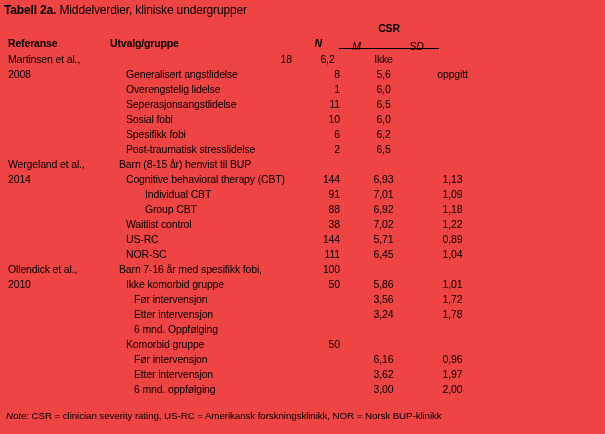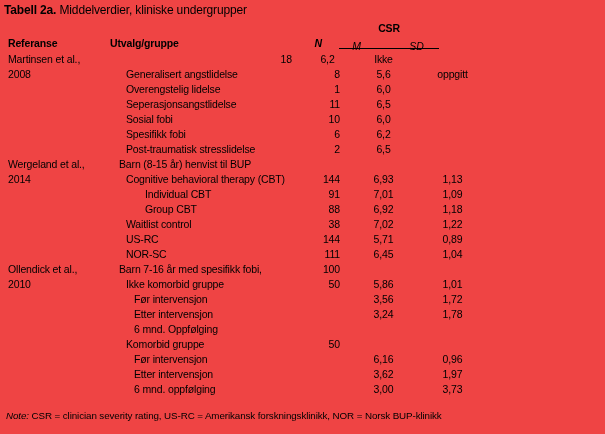--- a/index.html
+++ b/index.html
@@ -259,21 +259,21 @@
     <div class="cell group indent-2">Etter intervensjon</div>
     <div class="cell n"></div>
     <div class="cell m">3,62</div>
     <div class="cell sd">1,97</div>
   </div>
       <div class="row grid">
     <div class="cell ref"></div>
     <div class="cell group indent-2">6 mnd. oppfølging</div>
     <div class="cell n"></div>
     <div class="cell m">3,00</div>
-    <div class="cell sd">3,73</div>
+    <div class="cell sd">2,00</div>
   </div>
     </div>
 
   <div class="note">
     <span class="italic">Note:</span><span> CSR = clinician severity rating, US-RC = Amerikansk forskningsklinikk, NOR = Norsk BUP-klinikk</span>
   </div>
 
 </div>
 
 </body></html>

